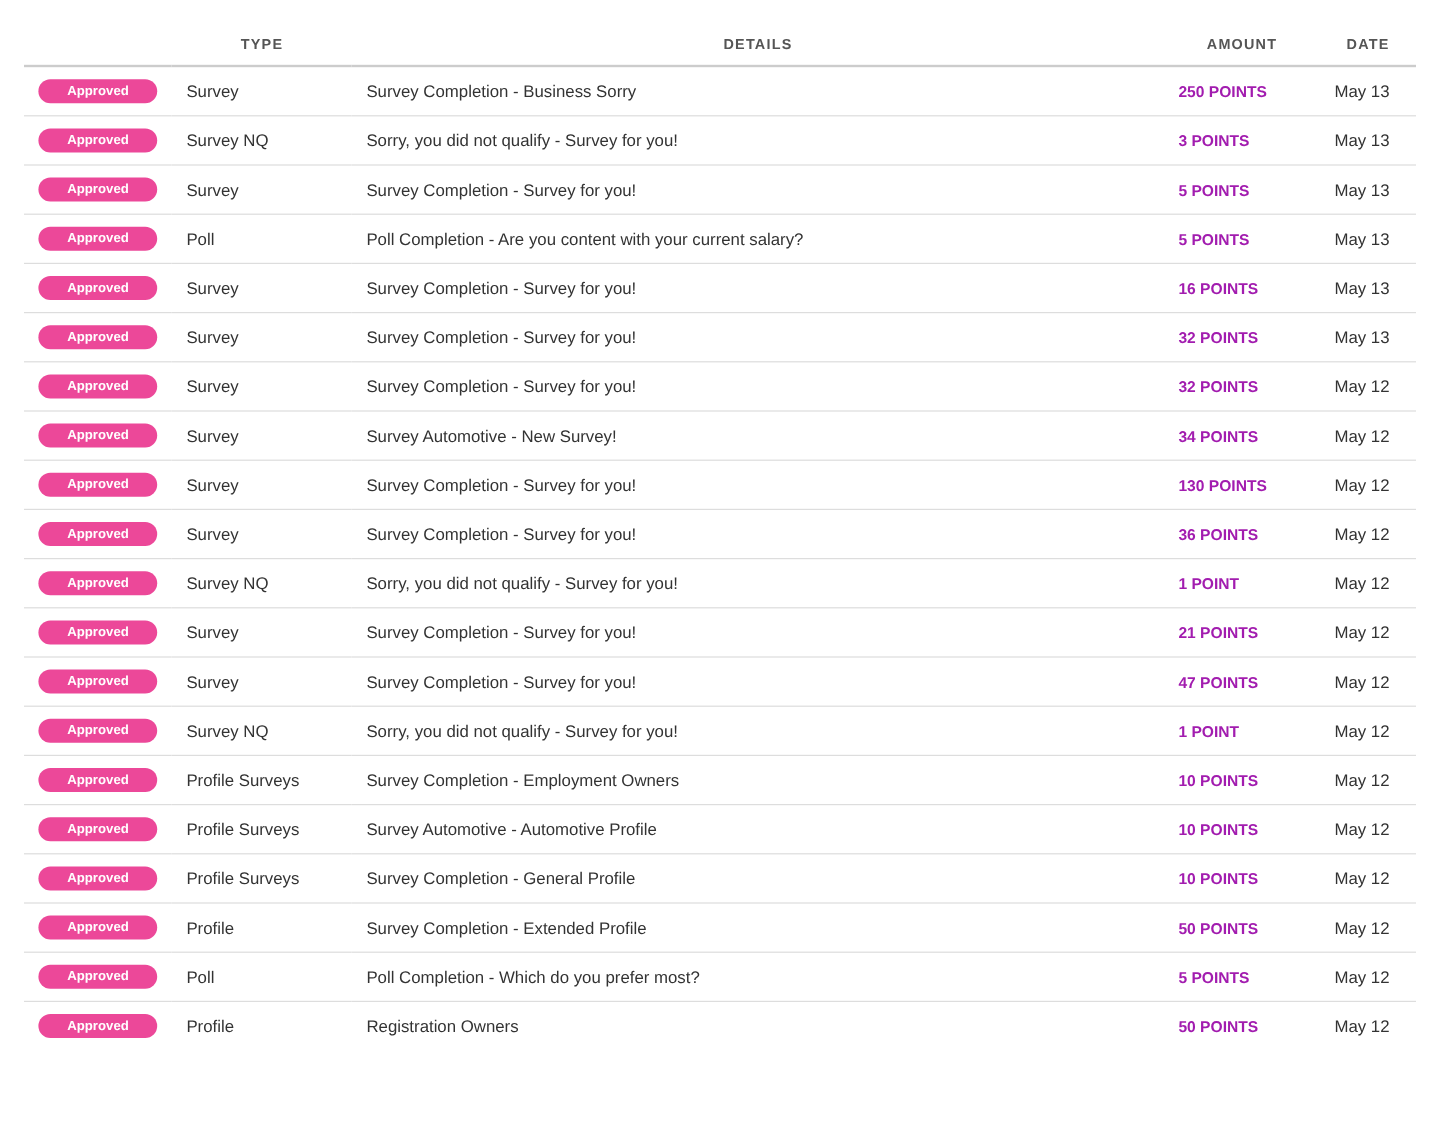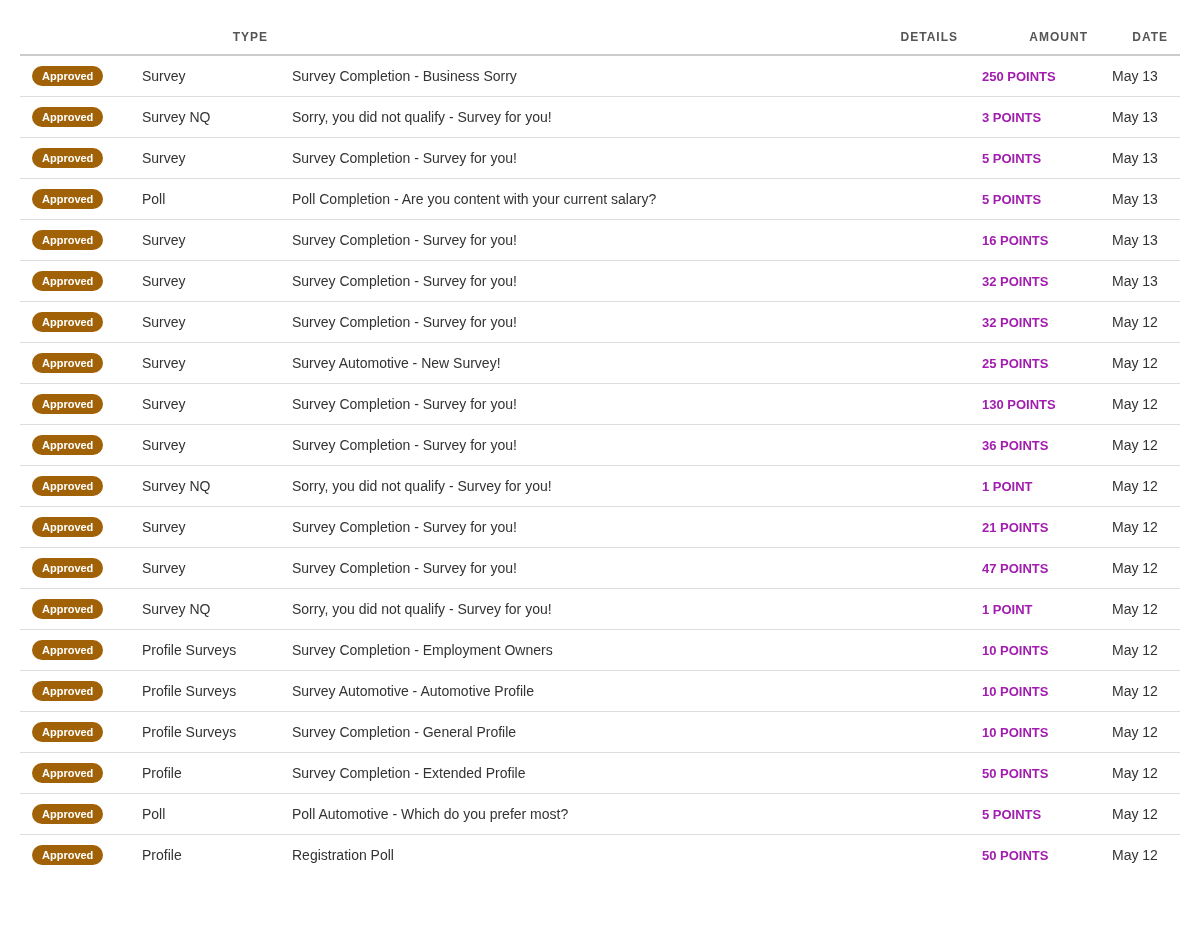--- a/index.html
+++ b/index.html
@@ -25,21 +25,21 @@
       width: 100%;
       border-collapse: collapse;
     }
 
     thead tr {
       border-bottom: 2px solid #cccccc;
     }
 
     thead th {
       padding: 10px 12px;
-      text-align: right;
+      text-align: center;
       font-size: 12px;
       font-weight: bold;
       letter-spacing: 1px;
       color: #555555;
       text-transform: uppercase;
     }
 
     tbody tr {
       border-bottom: 1px solid #dddddd;
     }
@@ -48,25 +48,25 @@
       border-bottom: none;
     }
 
     tbody td {
       padding: 10px 12px;
       vertical-align: middle;
     }
 
     .status-badge {
       display: inline-block;
-      background-color: #a16207;
+      background-color: #ec4899;
       color: #ffffff;
       font-size: 11px;
       font-weight: bold;
-      padding: 4px 10px;
+      padding: 4px 24px;
       border-radius: 12px;
       white-space: nowrap;
     }
 
     .amount-text {
       color: #a21caf;
       font-weight: bold;
       font-size: 13px;
       white-space: nowrap;
     }
@@ -183,21 +183,21 @@
       </td>
       <td class="col-date">May 12</td>
     </tr>
         <tr>
       <td class="col-status">
         <span class="status-badge">Approved</span>
       </td>
       <td class="col-type">Survey</td>
       <td class="col-details">Survey Automotive - New Survey!</td>
       <td class="col-amount">
-        <span class="amount-text">25 POINTS</span>
+        <span class="amount-text">34 POINTS</span>
       </td>
       <td class="col-date">May 12</td>
     </tr>
         <tr>
       <td class="col-status">
         <span class="status-badge">Approved</span>
       </td>
       <td class="col-type">Survey</td>
       <td class="col-details">Survey Completion - Survey for you!</td>
       <td class="col-amount">
@@ -302,32 +302,32 @@
       <td class="col-amount">
         <span class="amount-text">50 POINTS</span>
       </td>
       <td class="col-date">May 12</td>
     </tr>
         <tr>
       <td class="col-status">
         <span class="status-badge">Approved</span>
       </td>
       <td class="col-type">Poll</td>
-      <td class="col-details">Poll Automotive - Which do you prefer most?</td>
+      <td class="col-details">Poll Completion - Which do you prefer most?</td>
       <td class="col-amount">
         <span class="amount-text">5 POINTS</span>
       </td>
       <td class="col-date">May 12</td>
     </tr>
         <tr>
       <td class="col-status">
         <span class="status-badge">Approved</span>
       </td>
       <td class="col-type">Profile</td>
-      <td class="col-details">Registration Poll</td>
+      <td class="col-details">Registration Owners</td>
       <td class="col-amount">
         <span class="amount-text">50 POINTS</span>
       </td>
       <td class="col-date">May 12</td>
     </tr>
       </tbody>
   </table>
 </div>
 
 </body></html>

